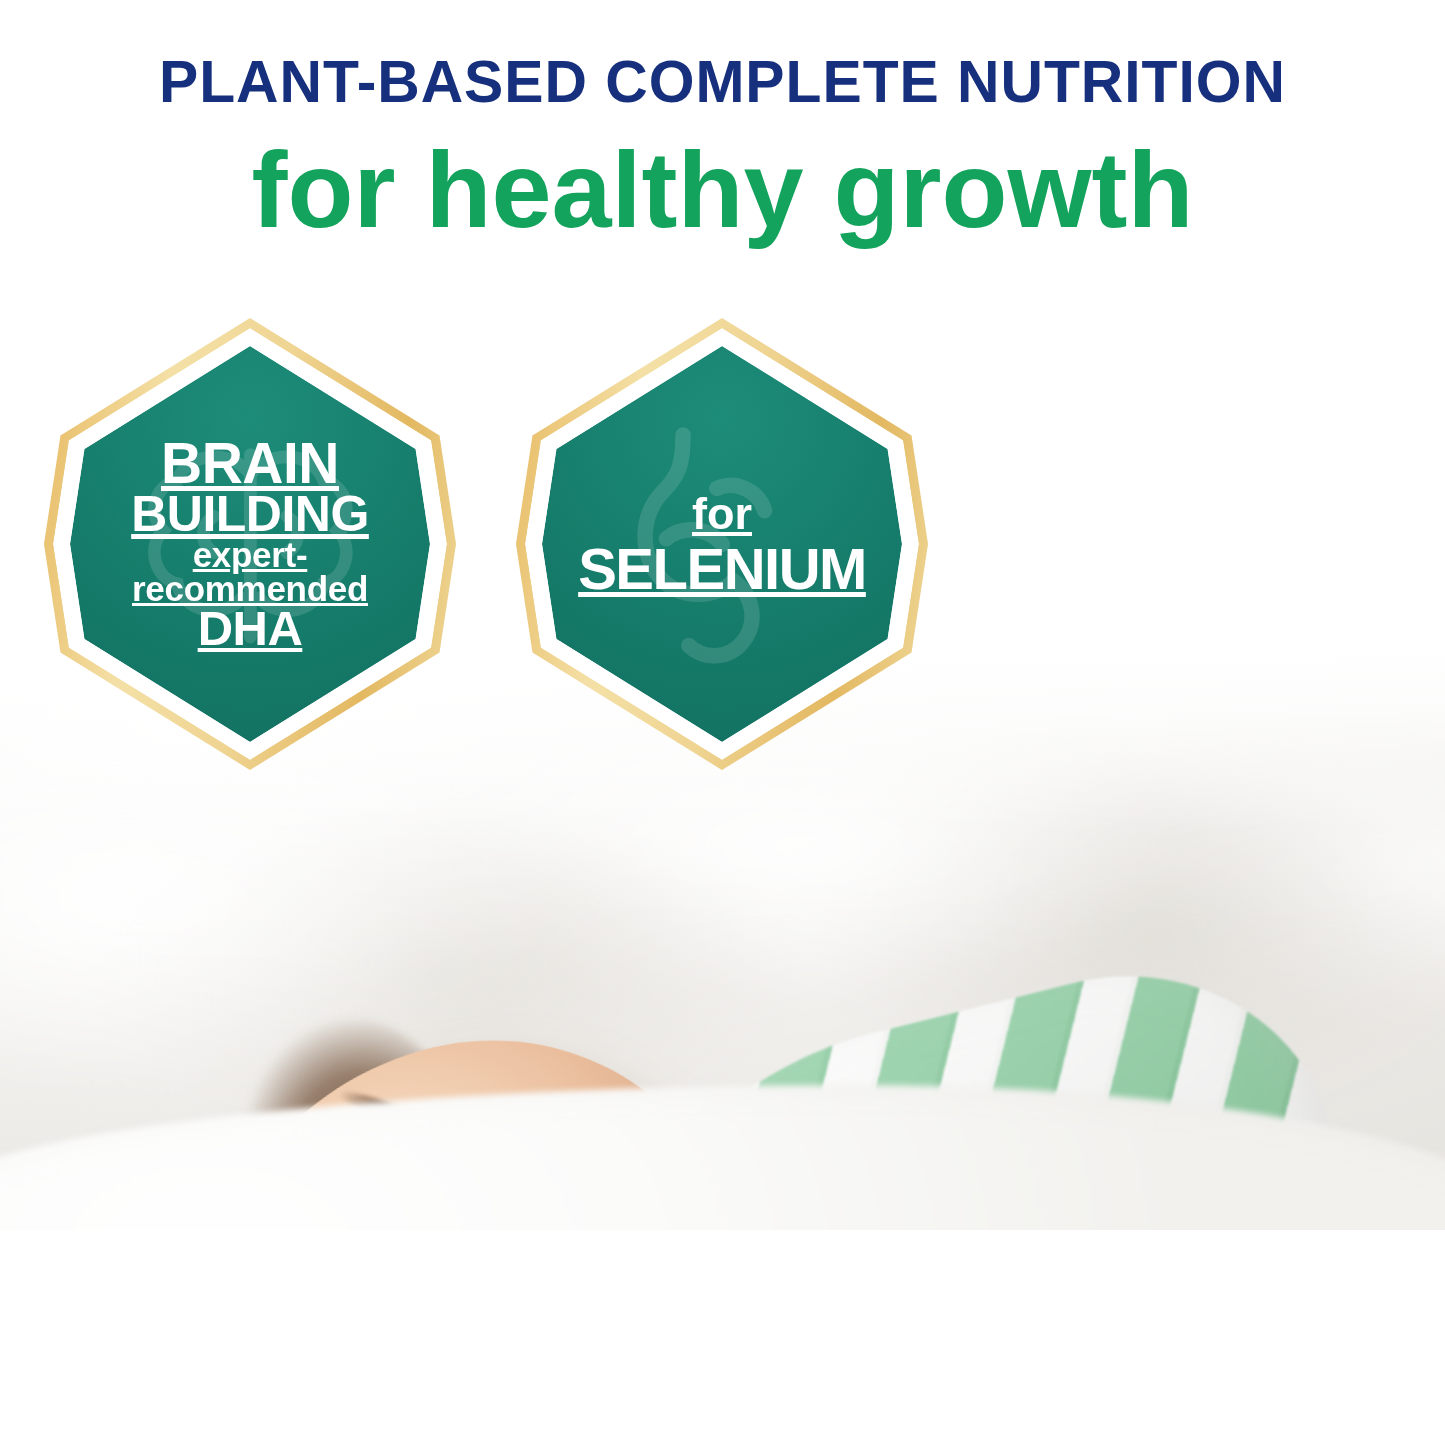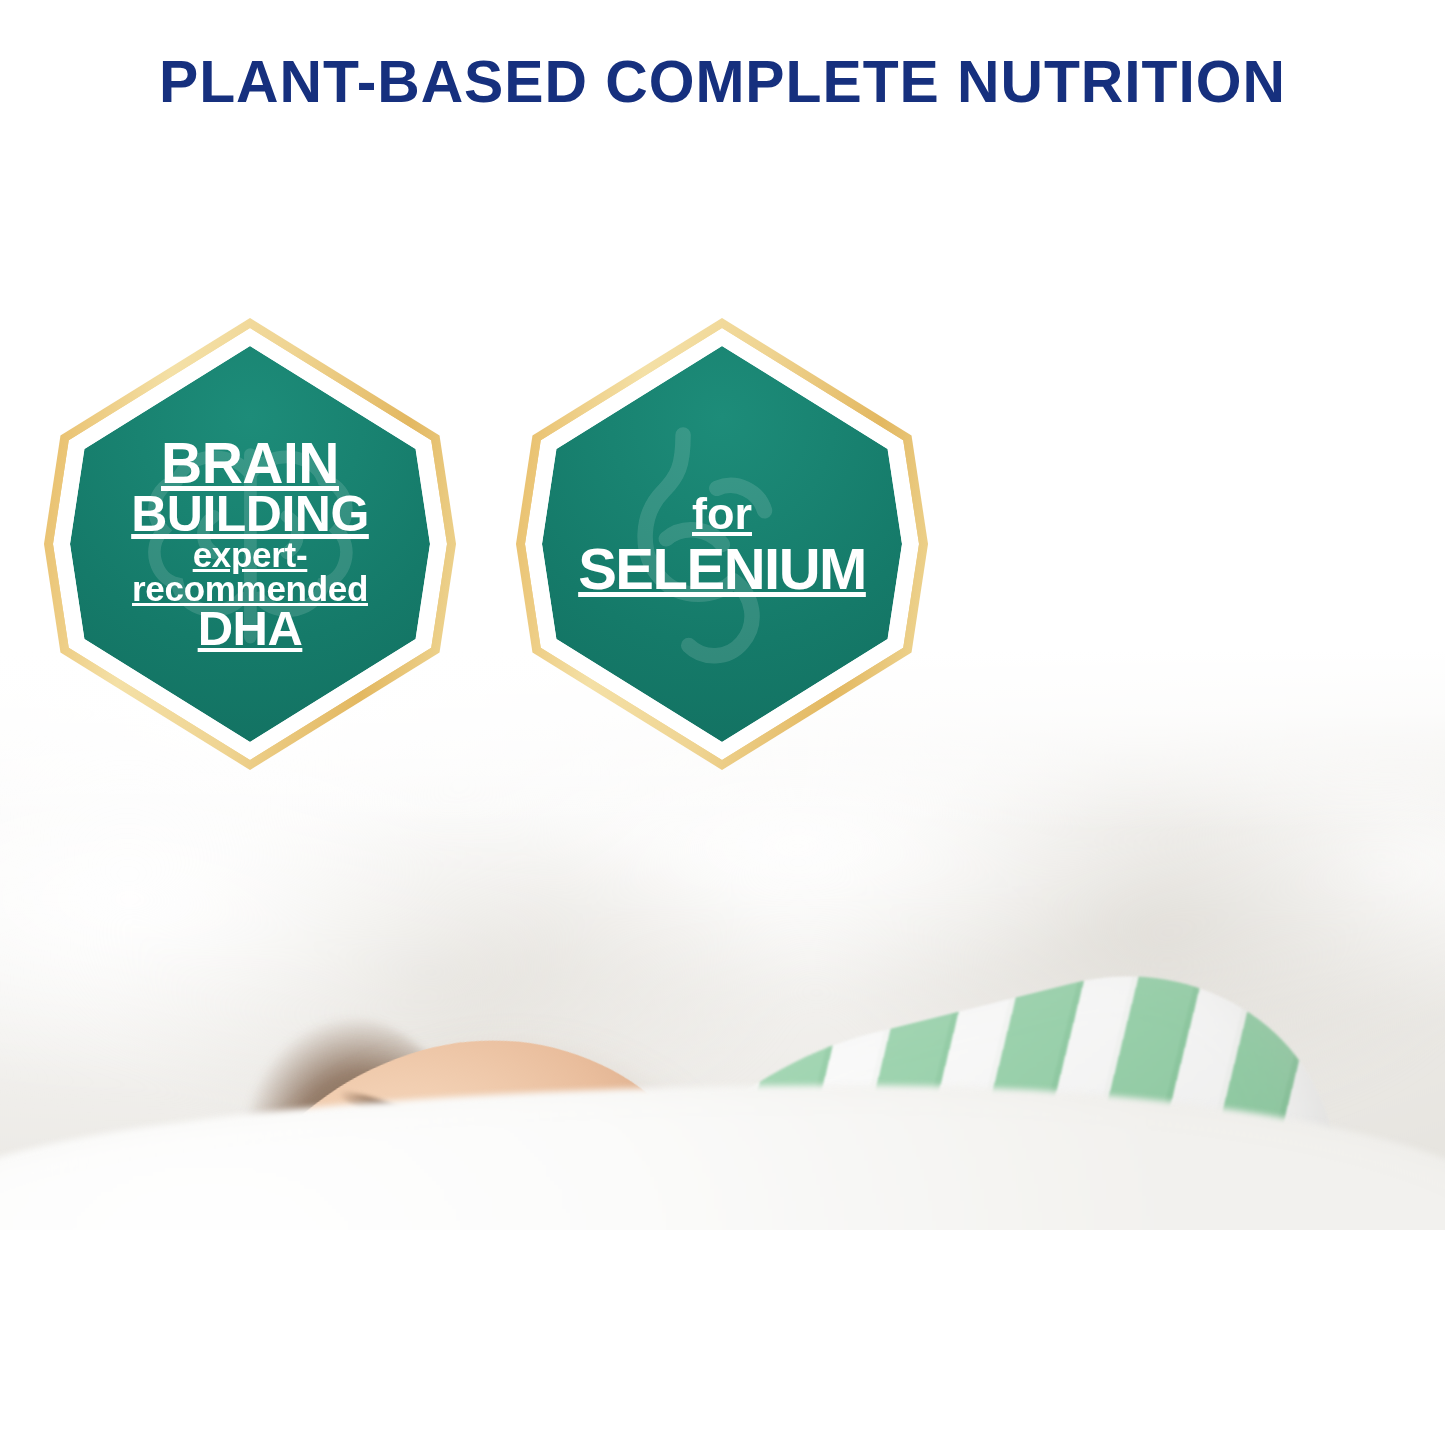--- a/index.html
+++ b/index.html
@@ -280,20 +280,21 @@
     <div class="nose"></div>
     <div class="mouth"></div>
 
     <div class="sheet-front"></div>
     <div class="sheet-crease"></div>
 
     <div class="photo-fade"></div>
   </div>
 
   <div class="headline">PLANT-BASED COMPLETE NUTRITION</div>
+  <div class="subhead">for healthy growth</div>
 
   <div class="badges">
 
     <div class="badge badge-1">
       <div class="hexwrap">
         <div class="hex hex-gold hex-soft"></div>
         <div class="hex hex-white">
             <div class="hexin hex-soft"></div>
           </div>
         <div class="hex hex-teal">

